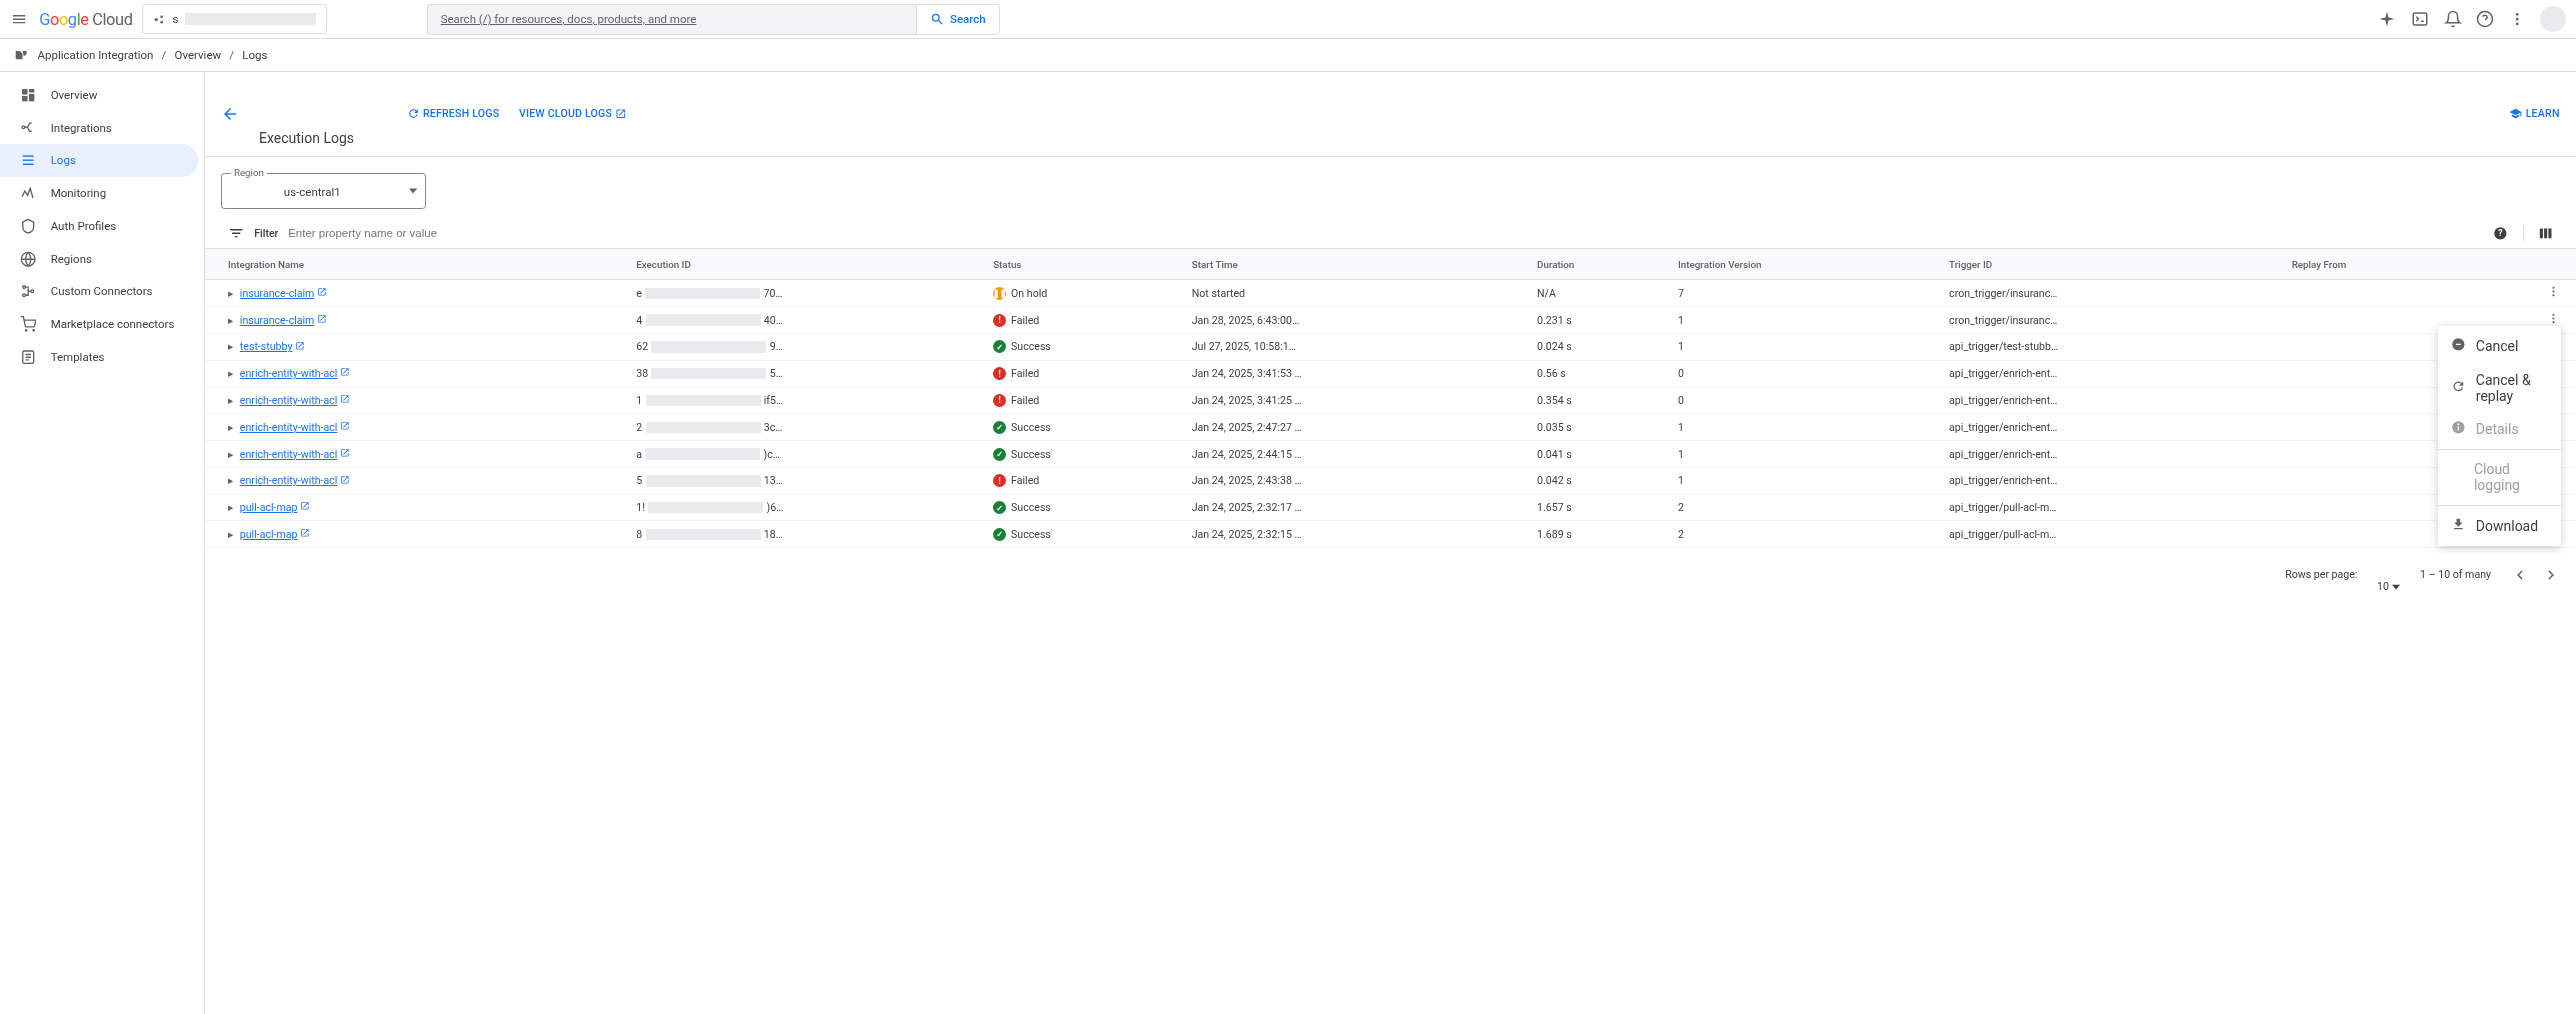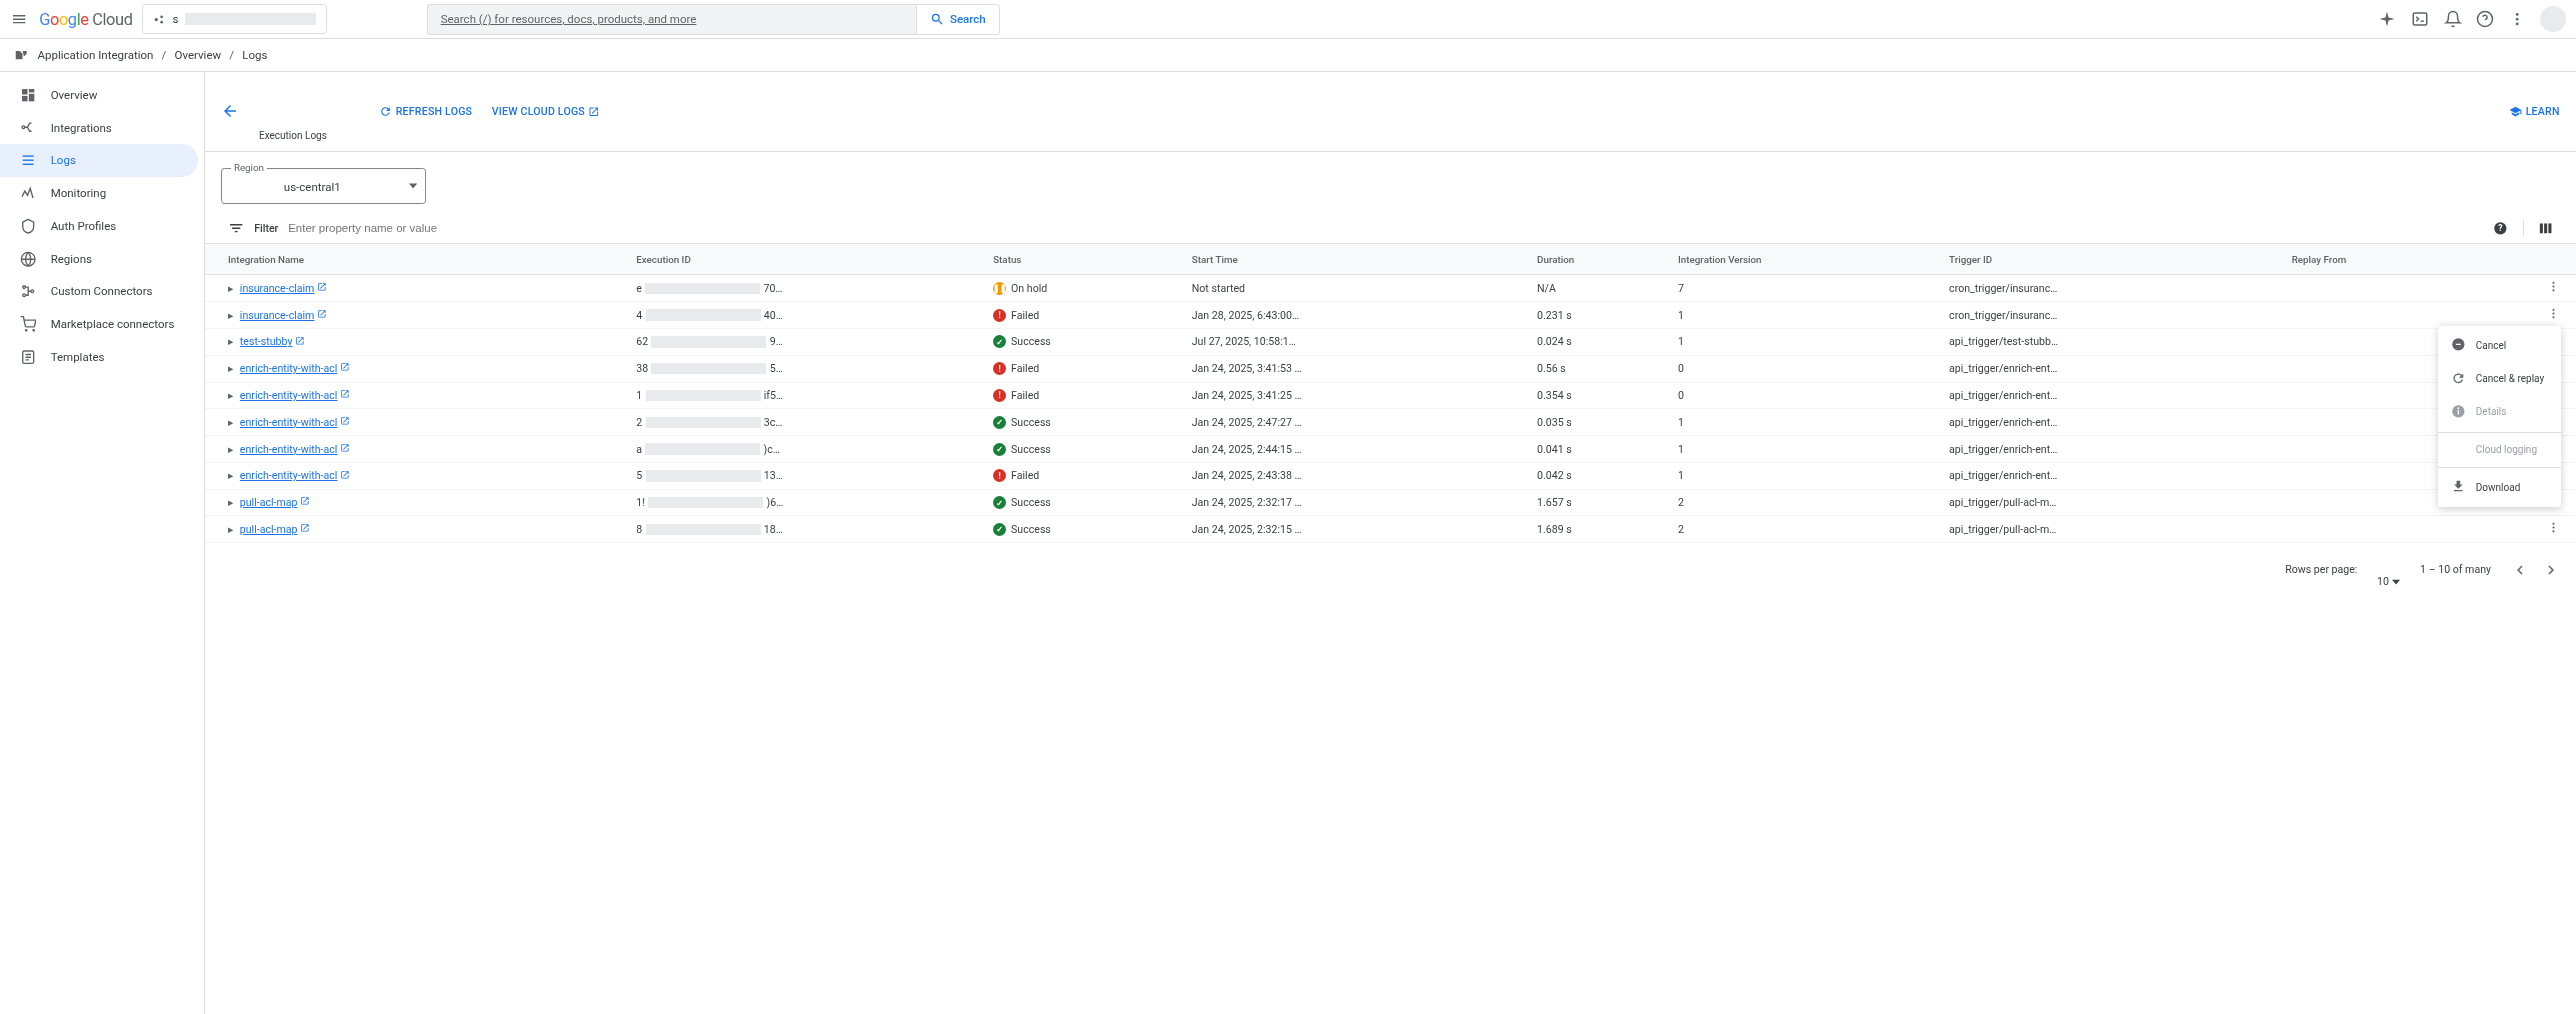--- a/index.html
+++ b/index.html
@@ -21,21 +21,21 @@
 .breadcrumb .sep { color:#5f6368; }
 .main { display:flex; height:calc(100vh - 72px); }
 .sidebar { width:205px; border-right:0.8px solid #dadce0; padding-top:6.5px; flex-shrink:0;}
 .nav-item { display:flex; align-items:center; gap:14.7px; padding:8.2px 19.6px; font-size:11.5px; color:#3c4043; cursor:pointer; }
 .nav-item.active { background:#e8f0fe; color:#1a73e8; border-radius:0 16.4px 16.4px 0; margin-right:6.5px;}
 .nav-item svg, .nav-item .ico { width:16.4px; height:16.4px; flex-shrink:0; color:#5f6368;}
 .nav-item.active svg, .nav-item.active .ico { color:#1a73e8;}
 .content { flex:1; overflow:auto; position:relative; }
 .toolbar { display:flex; align-items:center; gap:19.6px; padding:9.8px 16.4px; border-bottom:0.8px solid #dadce0;}
 .back-arrow { color:#1a73e8; cursor:pointer; }
-.page-title { font-size:10px; font-weight:400; margin-right:33px;margin-top:48px;}
+.page-title { font-size:14px; font-weight:400; margin-right:33px;margin-top:48px;}
 .action-link { color:#1a73e8; font-weight:500; font-size:10.6px; display:flex; align-items:center; gap:3.3px; cursor:pointer; text-transform:uppercase; letter-spacing:0.2px;}
 .learn { margin-left:auto; }
 .region-row { padding:16.4px 16.4px 9.8px;}
 .region-select { position:relative; border:0.8px solid #80868b; border-radius:3.3px; padding:11.5px 33px 8.2px 9.8px; width:205px; cursor:pointer; font-size:11.5px;text-align:center;}
 .region-label { position:absolute; top:-6.5px; left:8.2px; background:#fff; padding:0 3.3px; font-size:9.8px; color:#5f6368;}
 .region-select .chev { position:absolute; right:8.2px; top:50%; transform:translateY(-50%);}
 .filter-row { display:flex; align-items:center; padding:6.5px 23px; gap:9.8px; }
 .filter-label { font-weight:500; font-size:10.6px;}
 .filter-input { border:none; outline:none; font-size:11.5px; color:#5f6368; flex:1; background:transparent;}
 .filter-icons { display:flex; gap:14.7px; align-items:center; color:#3c4043;}
@@ -54,21 +54,21 @@
 .status-icon { width:13px; height:13px; border-radius:50%; display:inline-flex; align-items:center; justify-content:center; color:#fff; font-size:8.2px; font-weight:bold;}
 .status-success { background:#188038;}
 .status-failed { background:#d93025;}
 .status-hold { background:#f29900;}
 .row-menu { text-align:right; cursor:pointer; color:#5f6368; padding-right:16.4px !important;}
 .pagination { display:flex; align-items:center; justify-content:flex-end; gap:19.6px; padding:8.2px 16.4px; font-size:10.6px; color:#3c4043;}
 .pag-select { display:flex; align-items:center; gap:3.3px; cursor:pointer;margin-top:24px;}
 .pag-nav { display:flex; gap:13px; color:#5f6368;}
 .pag-nav > * { cursor:pointer;}
 .context-menu { position:absolute; top:254px; right:14.7px; width:123px; background:#fff; border-radius:3.3px; box-shadow:0 1.6px 8.2px rgba(0,0,0,0.2); padding:3.3px 0; z-index:100;}
-.menu-item { display:flex; align-items:center; gap:9.8px; padding:8.2px 13px; font-size:10px; cursor:pointer; color:#3c4043;}
+.menu-item { display:flex; align-items:center; gap:9.8px; padding:8.2px 13px; font-size:14px; cursor:pointer; color:#3c4043;}
 .menu-item.disabled { color:#9aa0a6; cursor:default;}
 .menu-divider { height:0.8px; background:#e0e0e0; margin:3.3px 0;}
 .ico-svg { width:14.7px; height:14.7px; }
 .redact-box { display:inline-block; background:#e8eaed; height:11.5px; width:131px; vertical-align:middle;}
 </style>
 </head>
 <body>
 
 <div class="header">
   <div class="ham">

